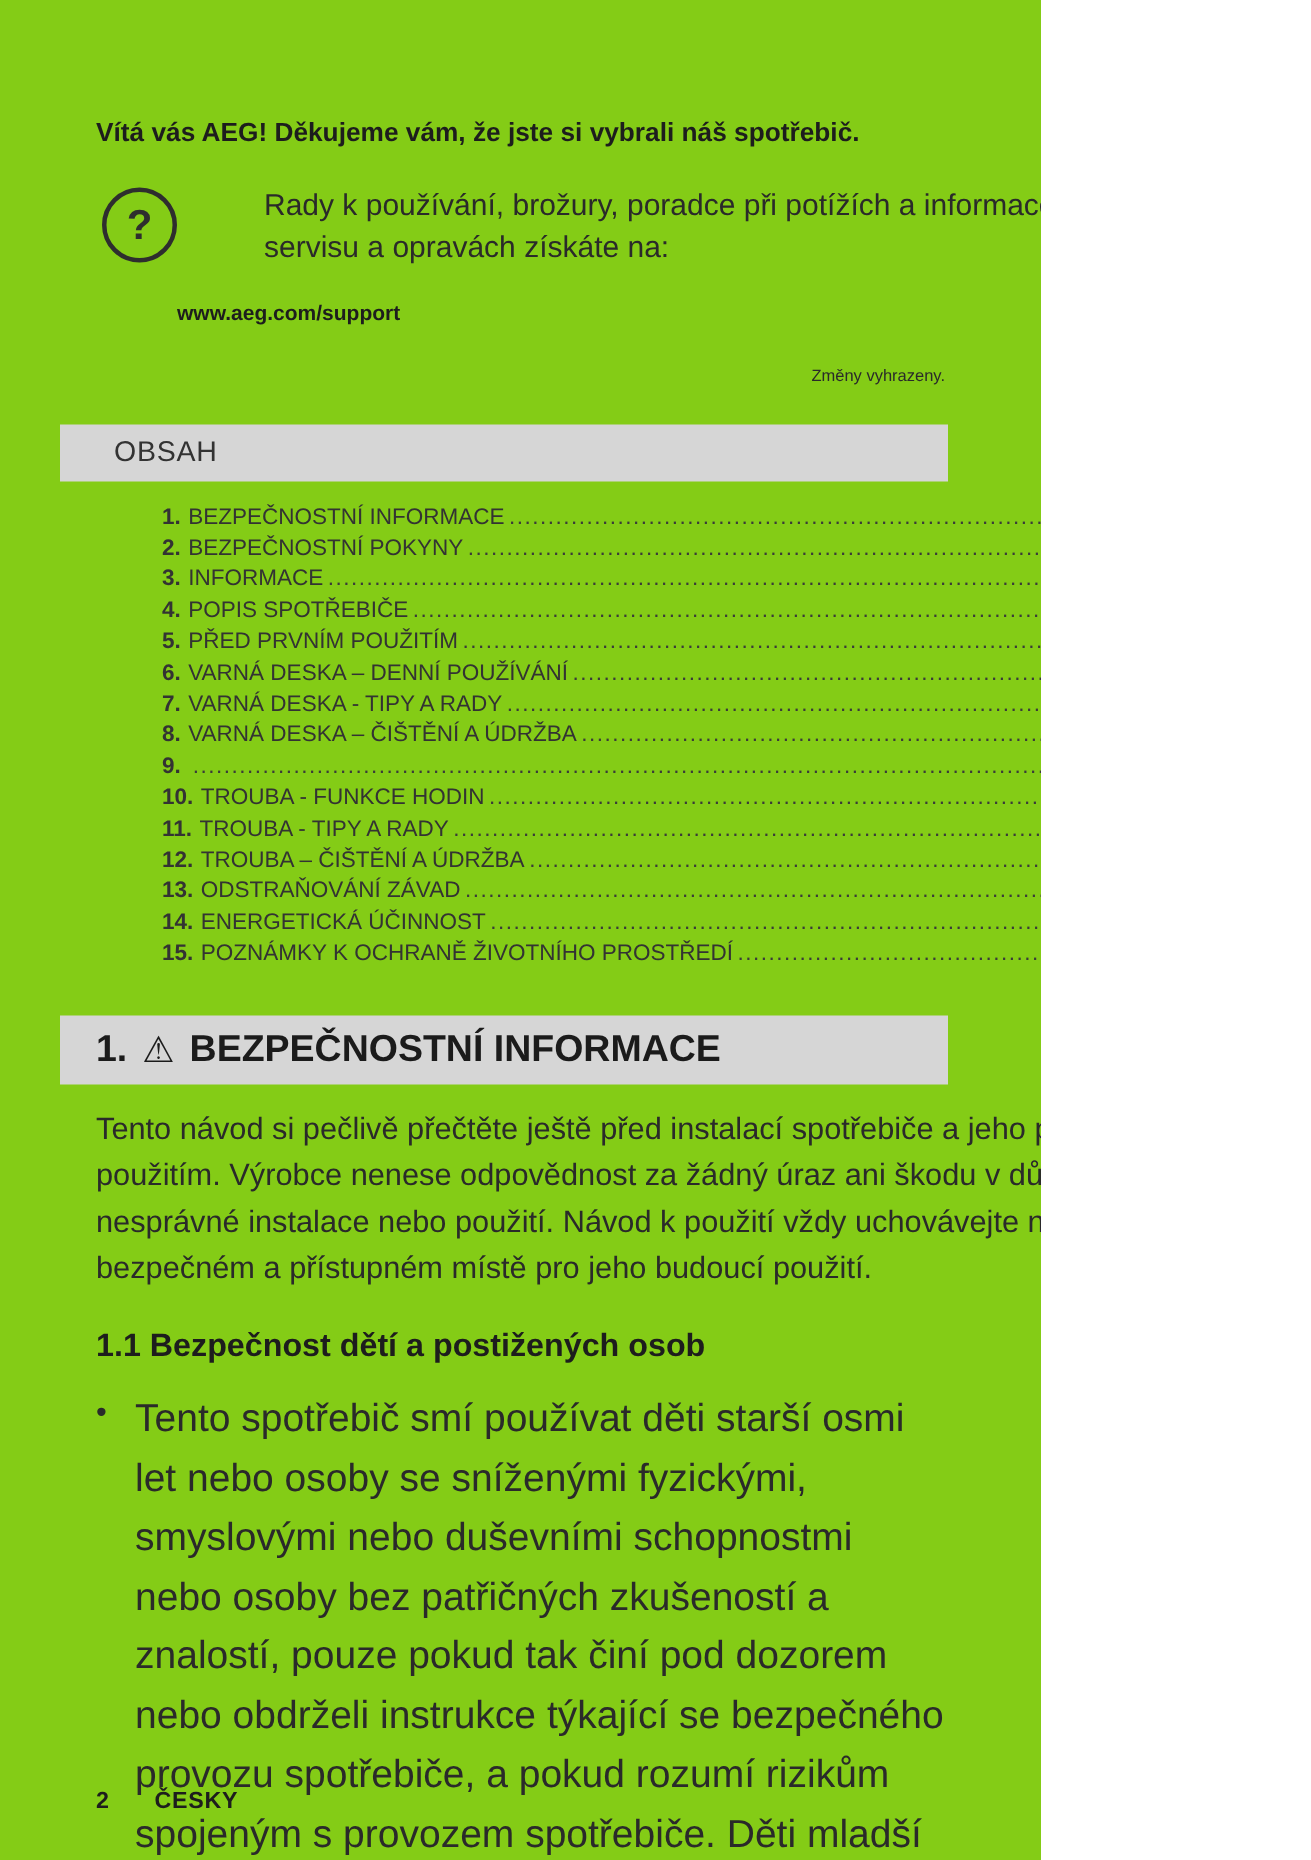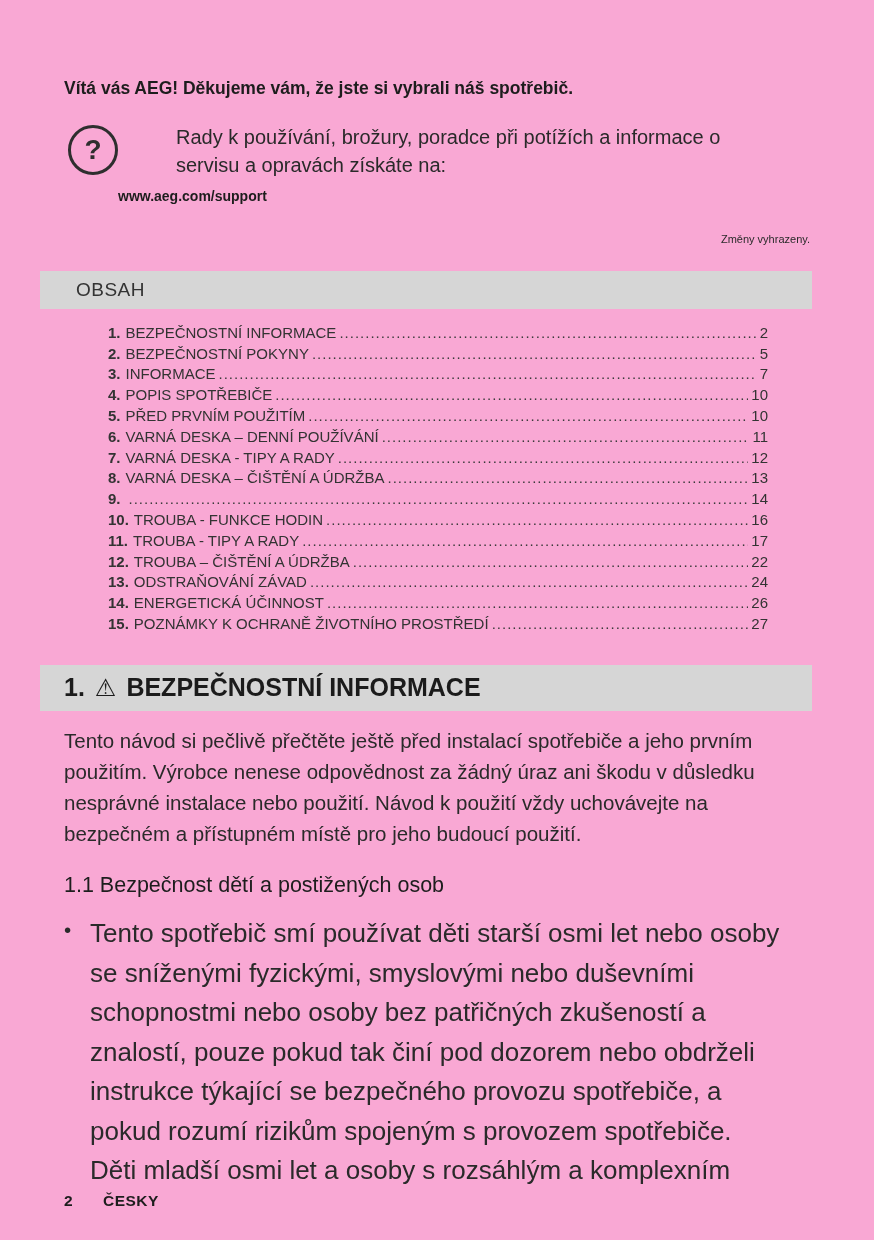--- a/index.html
+++ b/index.html
@@ -1,20 +1,20 @@
 <!DOCTYPE html>
 <html><head>
 <meta charset="utf-8">
 <style>
   html, body { margin: 0; padding: 0; background: #ffffff; }
   .page {
     position: relative;
-    width: 874px;
+    width: 694px;
     height: 1240px;
-    background: #f9a8d4;
+    background: #84cc16;
     font-family: "Liberation Sans", "DejaVu Sans", sans-serif;
     color: #2a2a2a;
     overflow: hidden;
   }
 
   
   .welcome {
     margin: 78px 64px 0 64px;
     font-size: 17.5px;
     font-weight: bold;
@@ -41,21 +41,21 @@
   }
   .support-text {
     margin-left: 58px;
     width: 610px;
     font-size: 20px;
     line-height: 1.42;
     color: #2a2a2a;
   }
   .support-url {
     font-weight: bold;
-    margin-top: 8px;
+    margin-top: 20px;
     font-size: 14px;
     color: #1d1d1d;
   }
   .changes-note {
     margin: 29px 64px 0 64px;
     text-align: right;
     font-size: 11px;
     color: #2a2a2a;
   }
 
@@ -117,21 +117,21 @@
   .intro {
     margin: 14px 64px 0 64px;
     width: 716px;
     font-size: 20.5px;
     line-height: 1.52;
     color: #2a2a2a;
   }
   .subsection {
     margin: 24px 64px 0 64px;
     font-size: 21.5px;
-    font-weight: normal;
+    font-weight: bold;
     color: #1d1d1d;
   }
   .bullet-list { margin: 16px 64px 0 64px; }
   .bullet-row { display: flex; align-items: flex-start; }
   .bullet-marker {
     flex: 0 0 auto;
     width: 26px;
     font-size: 20.5px;
     line-height: 1.52;
     color: #2a2a2a;

